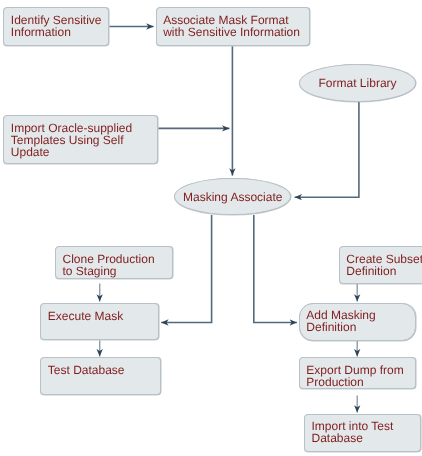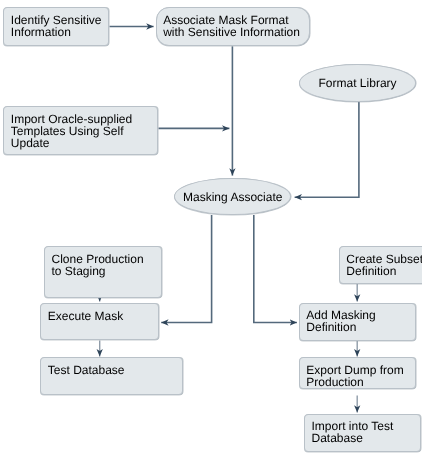--- a/index.html
+++ b/index.html
@@ -6,21 +6,21 @@
   body{width:422px;height:456px;background:#ffffff;
        font-family:"Liberation Sans",sans-serif;overflow:hidden;
        -webkit-font-smoothing:antialiased;text-rendering:geometricPrecision;}
   #canvas{position:relative;width:422px;height:456px;filter:opacity(100%);}
   svg.edges{position:absolute;left:0;top:0;width:422px;height:456px;}
   .node{position:absolute;box-sizing:border-box;background:#e3e8eb;
         border:1.1px solid #b9c1c8;color:#2e4256;
         box-shadow:0 0.6px 0.5px rgba(150,160,170,0.55),0.6px 0 0.5px rgba(150,160,170,0.55);}
   .box{border-radius:4px;}
   .ell{border-radius:50%;}
-  .node .lbl{position:absolute;font-size:12px;line-height:12px;color:#000000;white-space:pre-line;}
+  .node .lbl{position:absolute;font-size:12px;line-height:12px;color:#7f1d1d;white-space:pre-line;}
   .box .lbl{left:6.5px;top:6.1px;}
   .box .lbl.up{top:5.2px;}
   .ell .lbl{left:0;right:0;text-align:center;top:12.6px;}
 </style>
 </head>
 <body>
 
 <div id="canvas">
   <svg class="edges" viewBox="0 0 422 456">
     <defs>
@@ -42,50 +42,50 @@
         <path d="M357.2 283.6 V301.6"></path>
         <path d="M357.2 340.8 V356.4"></path>
         <path d="M357.2 395.4 V412.6"></path>
       </g>
   </svg>
   <div id="node-layer">
       <div class="node box" style="left: 3.3px; top: 7.3px; width: 105.6px; height: 38.8px;">
         <div class="lbl">Identify Sensitive
 Information</div>
       </div>
-      <div class="node box" style="left: 155.7px; top: 7.3px; width: 154.3px; height: 38.8px; border-radius: 13px;">
+      <div class="node box" style="left: 155.7px; top: 7.3px; width: 154.3px; height: 38.8px;">
         <div class="lbl">Associate Mask Format
 with Sensitive Information</div>
       </div>
       <div class="node ell" style="left: 298.8px; top: 63.7px; width: 117.5px; height: 37.9px;">
         <div class="lbl">Format Library</div>
       </div>
-      <div class="node box" style="left: 3.3px; top: 106px; width: 155px; height: 49.4px;">
+      <div class="node box" style="left: 3.3px; top: 115px; width: 155px; height: 49.4px;">
         <div class="lbl">Import Oracle-supplied
 Templates Using Self
 Update</div>
       </div>
       <div class="node ell" style="left: 174.2px; top: 177.5px; width: 117.1px; height: 37.9px;">
         <div class="lbl">Masking Associate</div>
       </div>
-      <div class="node box" style="left: 44px; top: 246.3px; width: 118.3px; height: 52px;">
+      <div class="node box" style="left: 55px; top: 246.3px; width: 118.3px; height: 33px;">
         <div class="lbl">Clone Production
 to Staging</div>
       </div>
       <div class="node box" style="left: 40.3px; top: 302.7px; width: 118.3px; height: 37.7px; text-decoration: underline;">
         <div class="lbl">Execute Mask</div>
       </div>
-      <div class="node box" style="left: 40.3px; top: 357.4px; width: 143px; height: 38.1px;">
+      <div class="node box" style="left: 40.3px; top: 357.4px; width: 121px; height: 38.1px;">
         <div class="lbl">Test Database</div>
       </div>
       <div class="node box" style="left: 298.8px; top: 246.3px; width: 116.9px; height: 37.5px; margin-left: 40px;">
         <div class="lbl">Create Subset
 Definition</div>
       </div>
-      <div class="node box" style="left: 298.8px; top: 302.6px; width: 116.9px; height: 38.2px;">
+      <div class="node box" style="left: 298.8px; top: 302.6px; width: 116.9px; height: 38.2px; border-radius: 14px;">
         <div class="lbl up">Add Masking
 Definition</div>
       </div>
       <div class="node box" style="left: 298.8px; top: 357.3px; width: 116.9px; height: 32px;">
         <div class="lbl">Export Dump from
 Production</div>
       </div>
       <div class="node box" style="left: 304px; top: 414.1px; width: 116.9px; height: 37.7px;">
         <div class="lbl up">Import into Test
 Database</div>

